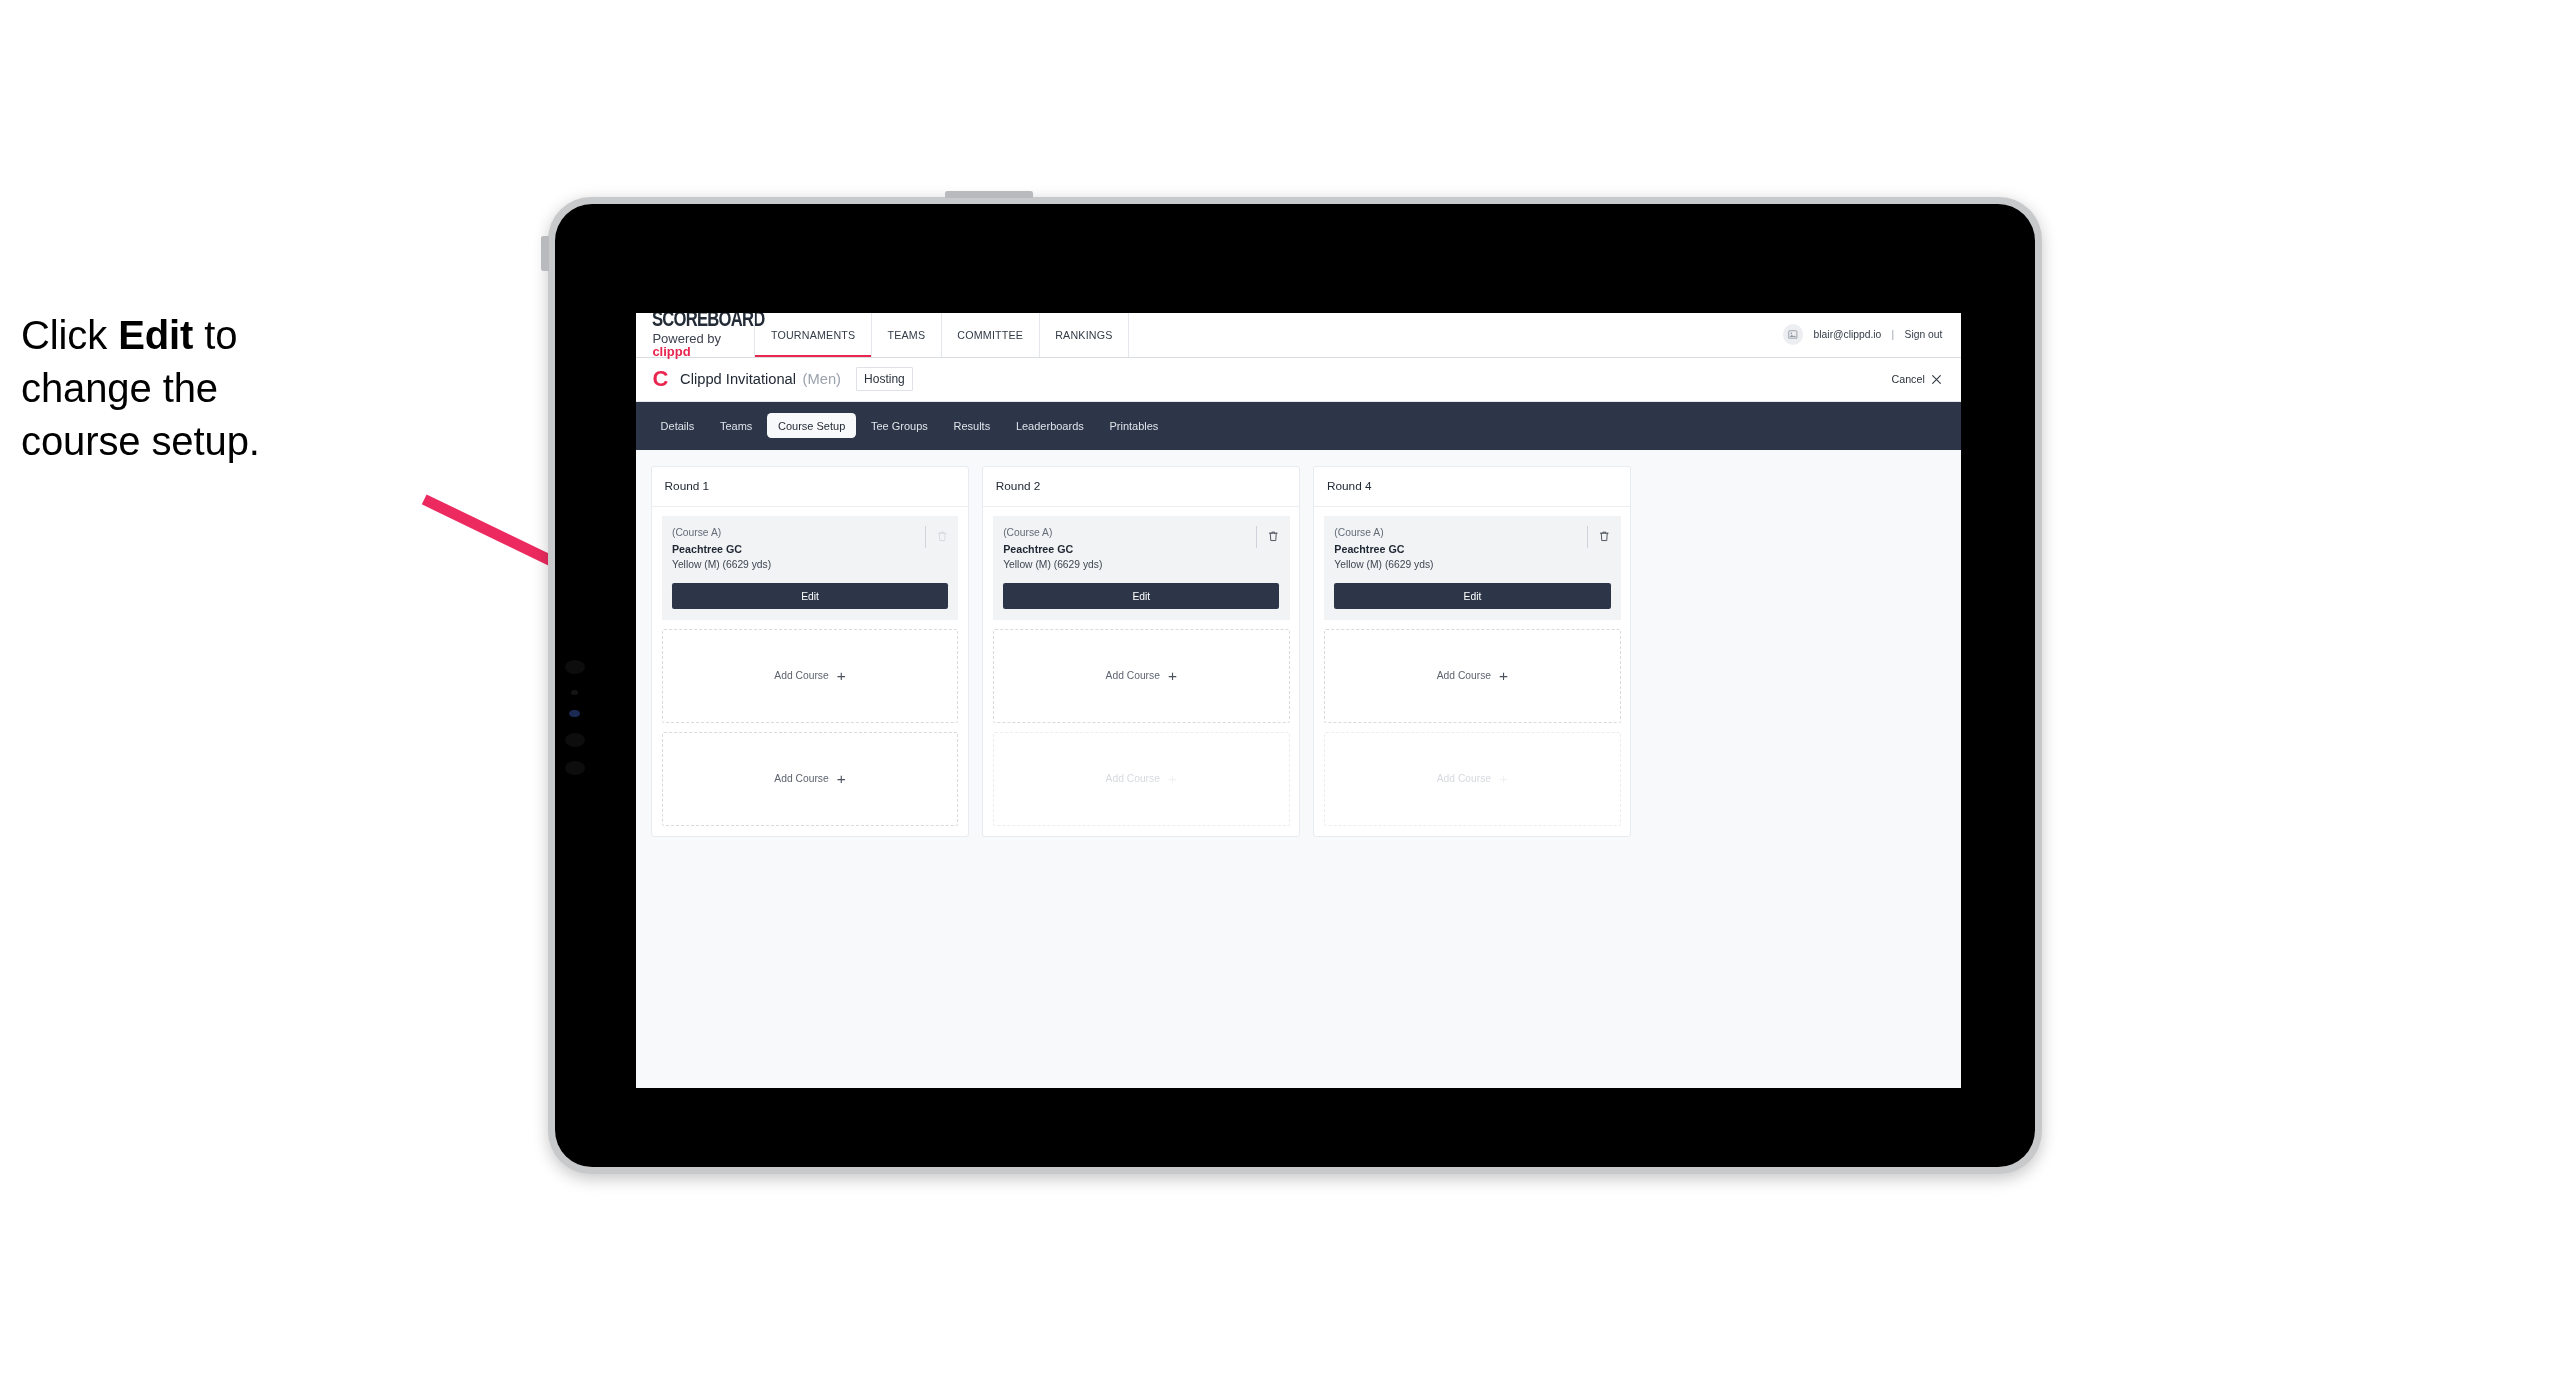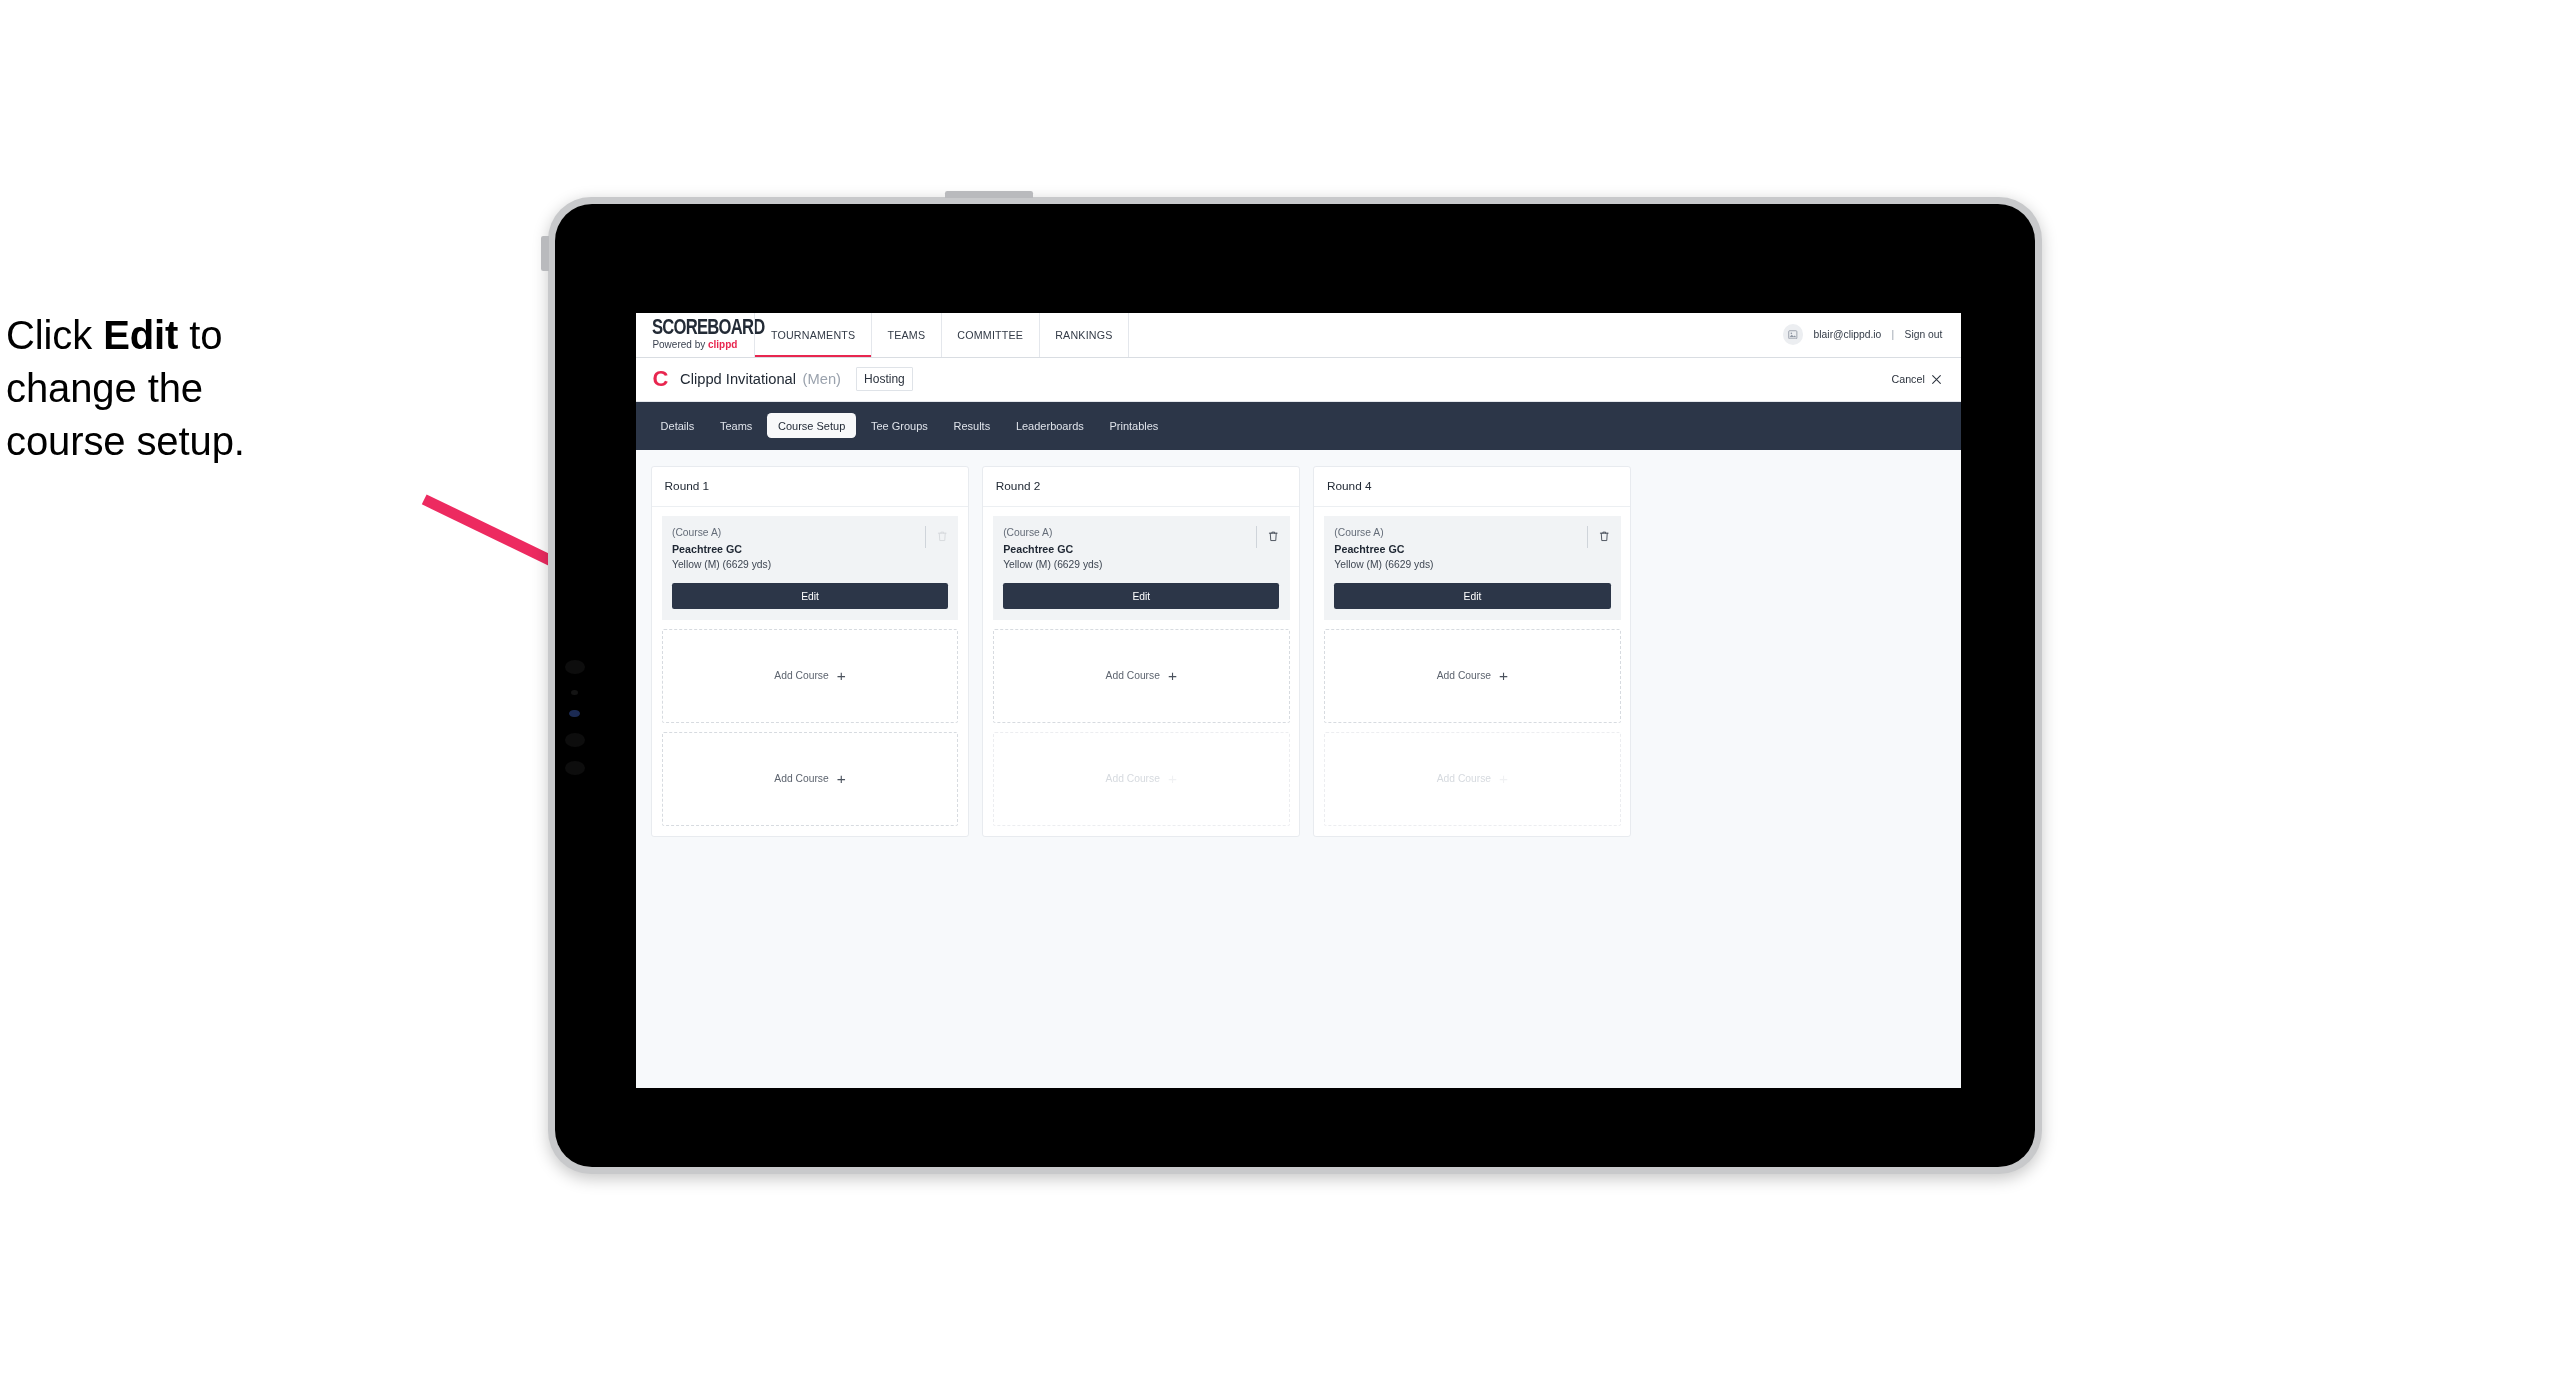--- a/index.html
+++ b/index.html
@@ -12,21 +12,21 @@
     height: 1386px;
     position: relative;
     overflow: hidden;
     font-family: "Liberation Sans", sans-serif;
     -webkit-font-smoothing: antialiased;
   }
 
   
   #annotation {
     position: absolute;
-    left: 6px;
+    left: 21px;
     top: 309px;
     width: 412px;
     font-size: 40px;
     line-height: 1.32;
     color: #000000;
     font-family: "Liberation Sans", sans-serif;
     letter-spacing: -0.1px;
   }
   #annotation .strong { font-weight: 700; }
 
@@ -122,21 +122,21 @@
     font-weight: 700;
     letter-spacing: -0.8px;
     color: #232b36;
     font-family: "Liberation Sans", sans-serif;
     transform: scaleY(1.22) scaleX(0.94);
     transform-origin: left center;
     line-height: 1;
   }
   #brand-sub {
     margin-top: 3px;
-    font-size: 10px;
+    font-size: 13px;
     color: #3b4250;
     line-height: 1;
   }
   #brand-sub .clippd { color: #e8264f; font-weight: 700; }
 
   #navlinks { display: flex; align-items: stretch; }
   .navlink {
     display: flex;
     align-items: center;
     padding: 0 15.5px;

